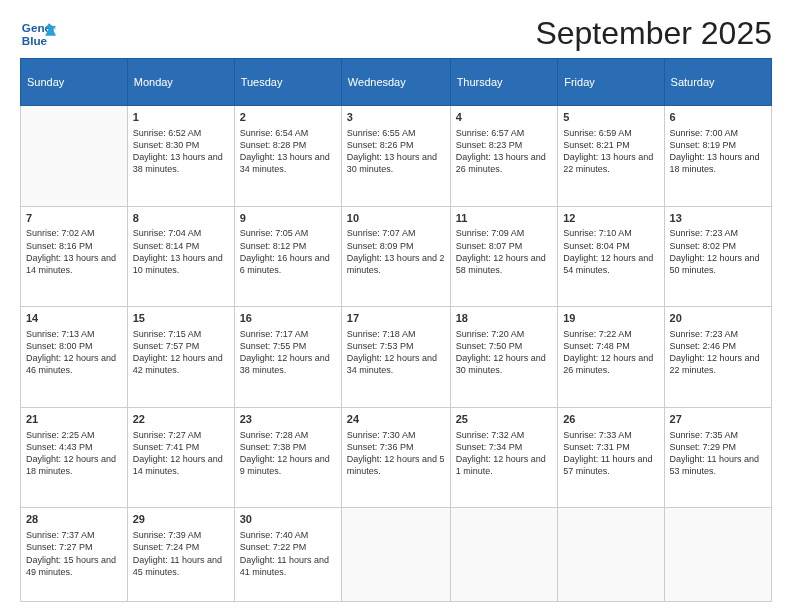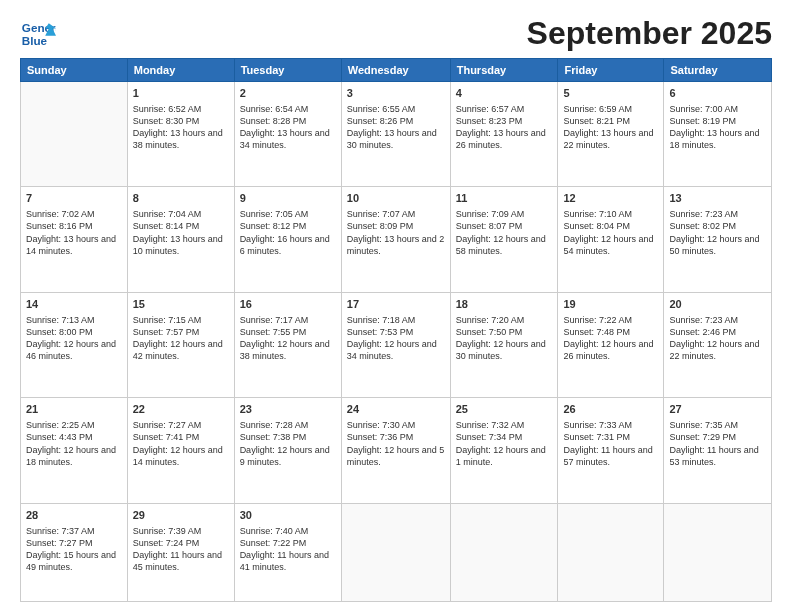--- a/index.html
+++ b/index.html
@@ -30,42 +30,42 @@
     }
     .logo-icon {
       width: 36px;
       height: 36px;
     }
     .title-block {
       text-align: right;
     }
     .month-title {
       font-size: 32px;
-      font-weight: bold;
+      font-weight: normal;
       color: #222;
       line-height: 1.1;
     }
     .location-title {
       font-size: 14px;
       color: #444;
       margin-top: 2px;
     }
     .calendar {
       flex: 1;
       border-collapse: collapse;
       width: 100%;
       font-size: 9.5px;
     }
     .calendar th {
       background: #2a6db5;
       color: #fff;
       text-align: left;
-      padding: 5px 6px;
+      padding: 17px 6px;
       font-size: 11px;
-      font-weight: bold;
+      font-weight: normal;
       border: 1px solid #1a5da0;
     }
     .calendar td {
       border: 1px solid #ccc;
       vertical-align: top;
       padding: 4px 5px;
       width: 113px;
       height: 80px;
       color: #333;
       font-size: 9px;

